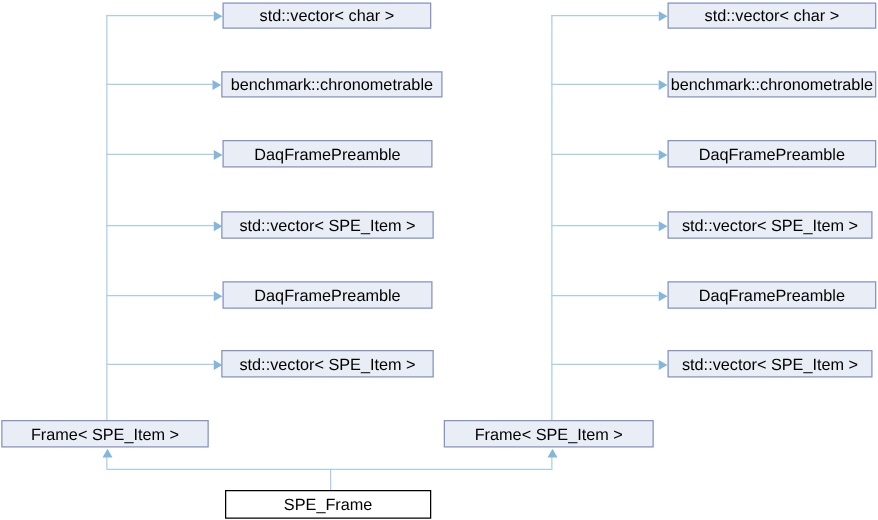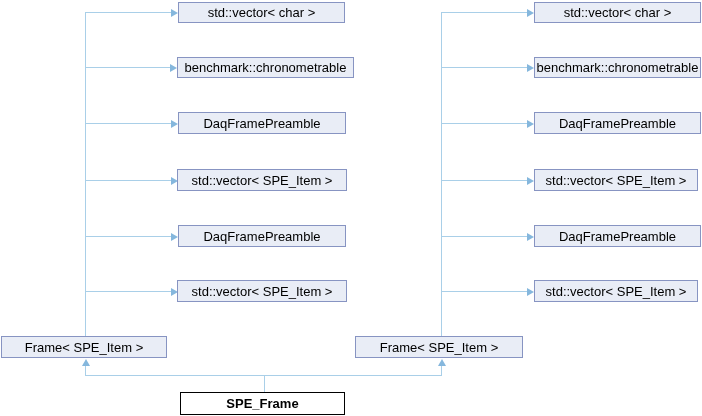--- a/index.html
+++ b/index.html
@@ -19,21 +19,20 @@
     display: flex;
     align-items: center;
     justify-content: center;
     font-size: 13px;
     color: #000000;
     white-space: nowrap;
   }
   .node.main {
     background: #ffffff;
     border: 1px solid #000000;
-    font-weight: bold;
   }
   .hline, .vline {
     position: absolute;
     background: #a9cfe8;
   }
   .hline { height: 1px; }
   .vline { width: 1px; }
   .arrow-right {
     position: absolute;
     width: 0; height: 0;

